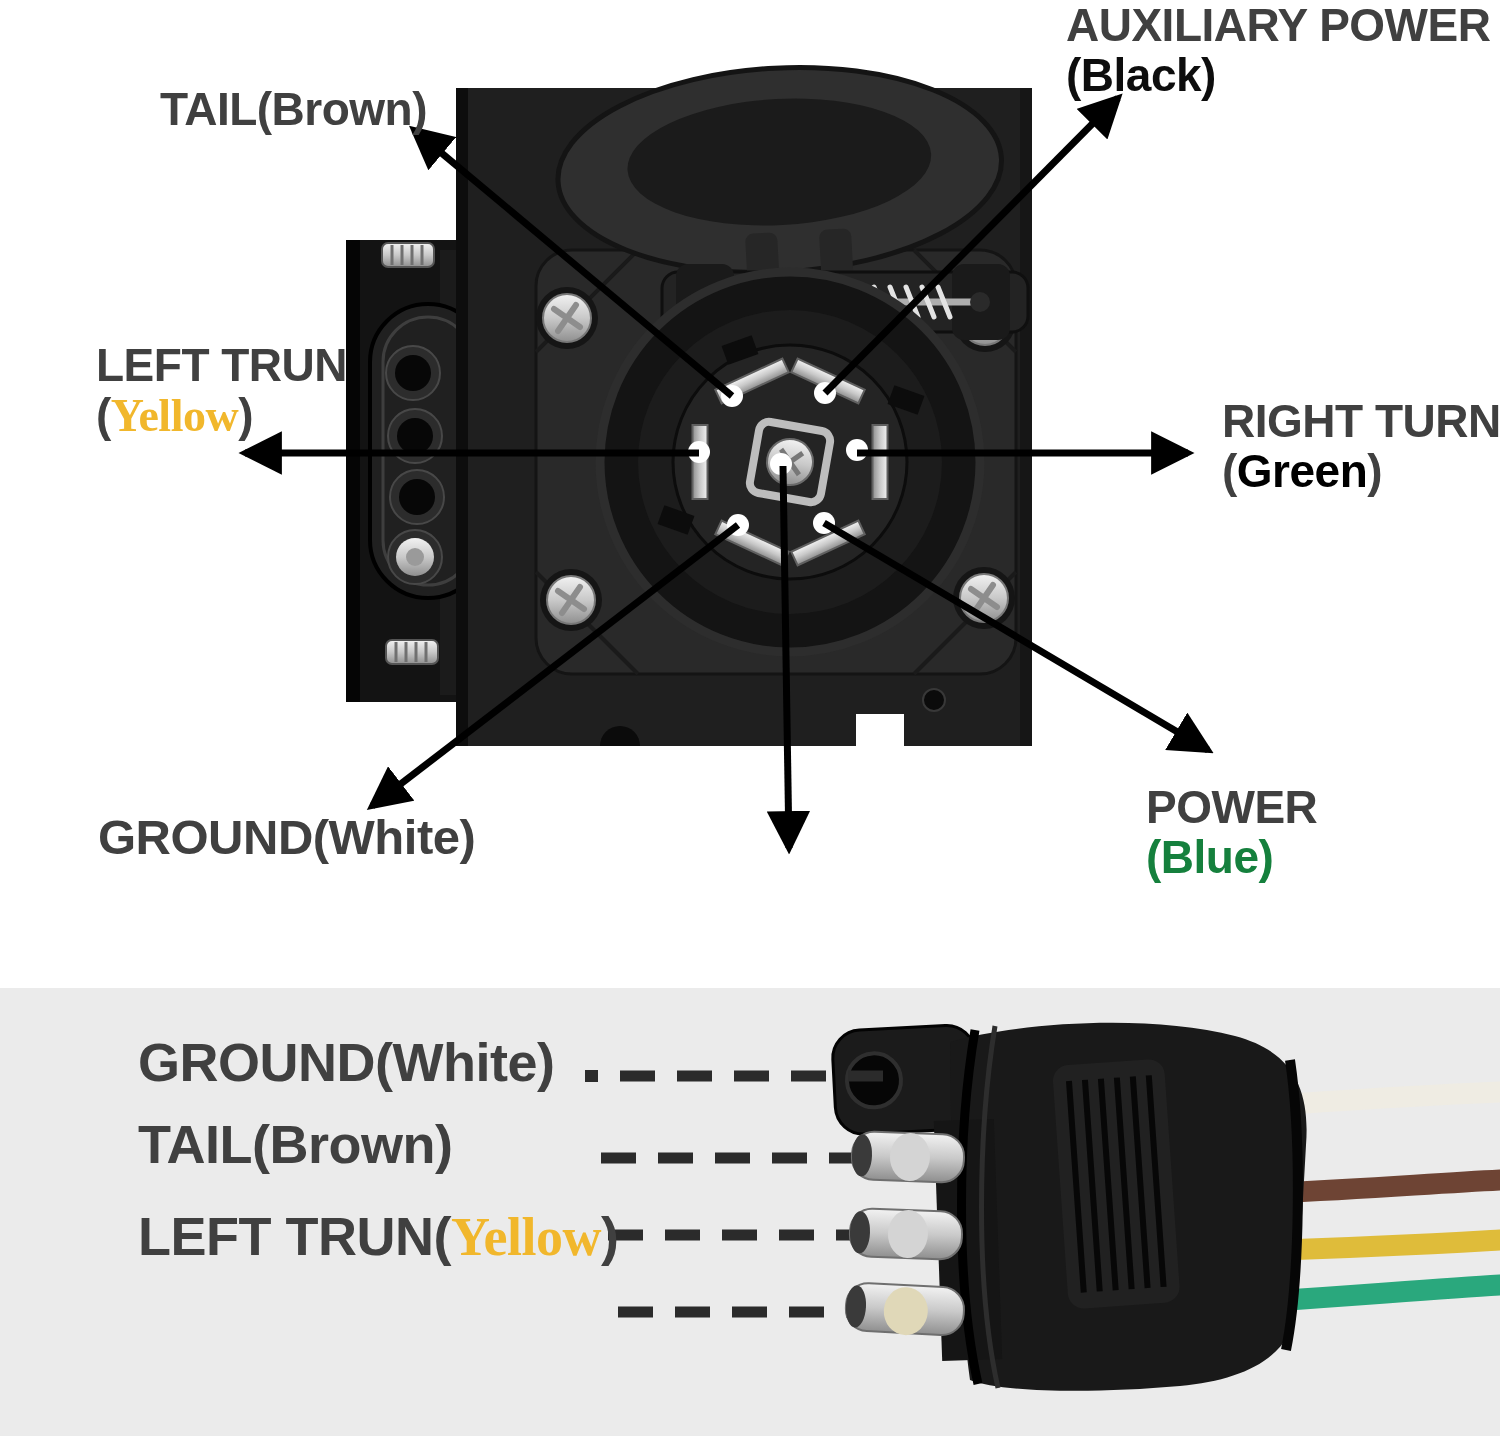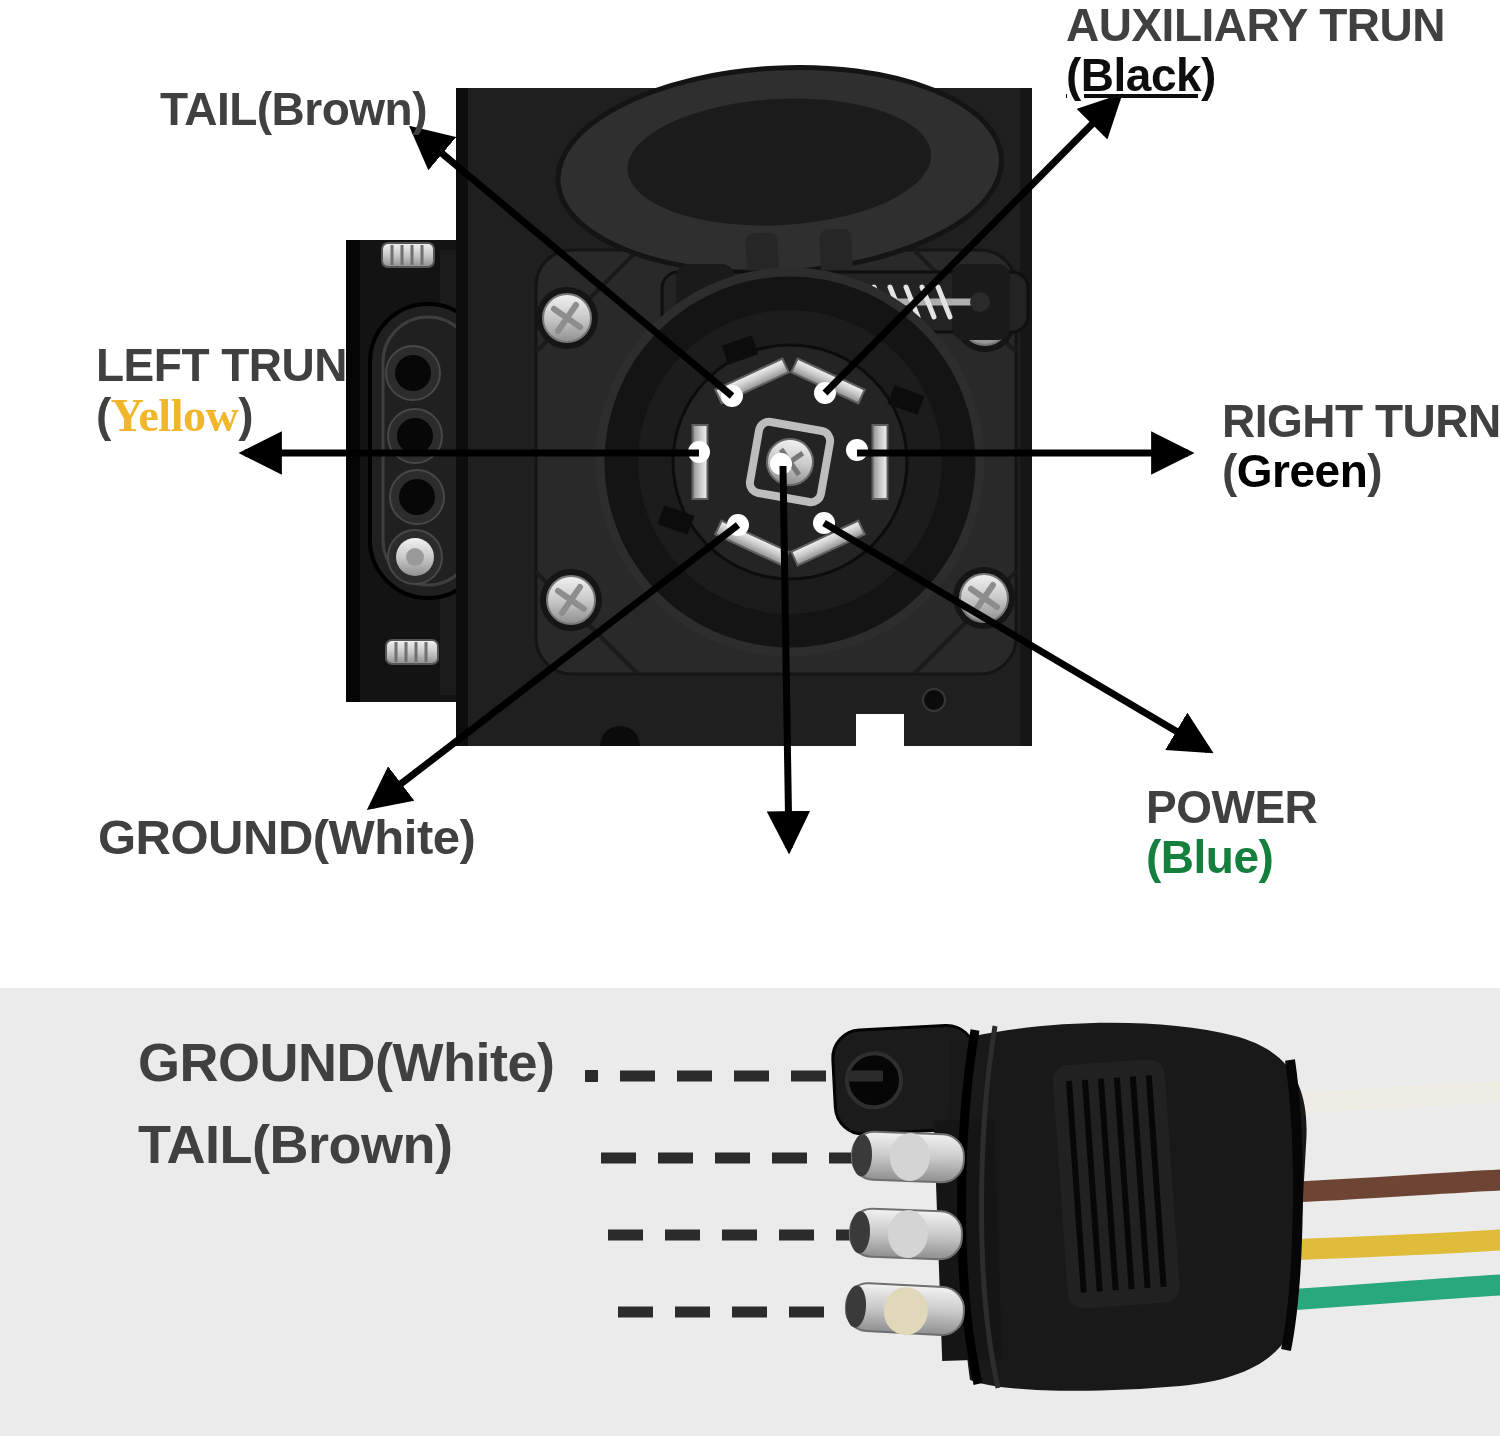--- a/index.html
+++ b/index.html
@@ -9,21 +9,21 @@
   }
   #bottom-panel{
     position:absolute;left:0;top:988px;width:1500px;height:448px;
     background:#ebebeb;
   }
   #art{position:absolute;left:0;top:0;width:1500px;height:1436px;}
   .lbl{
     position:absolute;font-weight:700;color:#404040;
     font-size:46px;line-height:50px;letter-spacing:-0.5px;white-space:nowrap;
   }
-  .lbl .black{color:#0d0d0d;text-decoration:underline;}
+  .lbl .black{color:#0d0d0d;}
   .yellow{color:#f1b72c;font-family:Liberation Serif, serif;}
   .green{color:#000000;}
   .blue{color:#15803d;}
   #lbl-aux{left:1066px;top:0px;}
   #lbl-tail{left:160px;top:84px;}
   #lbl-left-turn{left:96px;top:340px;}
   #lbl-right-turn{left:1222px;top:396px;}
   #lbl-ground{left:98px;top:812px;font-size:49px;}
   #lbl-reverse{left:598px;top:858px;font-size:49px;}
   #lbl-brake{left:1146px;top:782px;}
@@ -236,21 +236,21 @@
         <g transform="translate(846,1306) rotate(3)">
           <rect x="0" y="-24" width="118" height="48" rx="22" fill="url(#metal)" stroke="#6f6f6f" stroke-width="2"></rect>
           <ellipse cx="60" cy="2" rx="22" ry="24" fill="#e0d8b8"></ellipse>
           <ellipse cx="10" cy="0" rx="10" ry="21" fill="#3a3a3a"></ellipse>
         </g>
       </g>
     </g>
   </svg>
 
   <div class="lbl" id="lbl-aux">
-    <span>AUXILIARY TRUN</span><br>
+    <span>AUXILIARY POWER</span><br>
     <span class="black">(Black)</span>
   </div>
 
   <div class="lbl" id="lbl-tail">
     <span>TAIL(Brown)</span>
   </div>
 
   <div class="lbl" id="lbl-left-turn">
     <span>LEFT TRUN</span><br>
     <span>(</span><span class="yellow">Yellow</span><span>)</span>
@@ -270,14 +270,17 @@
     <span>POWER</span><br>
     <span class="blue">(Blue)</span>
   </div>
 
   <div class="legend-row" id="legend-row-0">
     <span>GROUND(White)</span><span></span><span></span>
   </div>
   <div class="legend-row" id="legend-row-1">
     <span>TAIL(Brown)</span><span></span><span></span>
   </div>
+  <div class="legend-row" id="legend-row-2">
+    <span>LEFT TRUN(</span><span class="yellow">Yellow</span><span>)</span>
+  </div>
 
 </div>
 
 </body></html>

